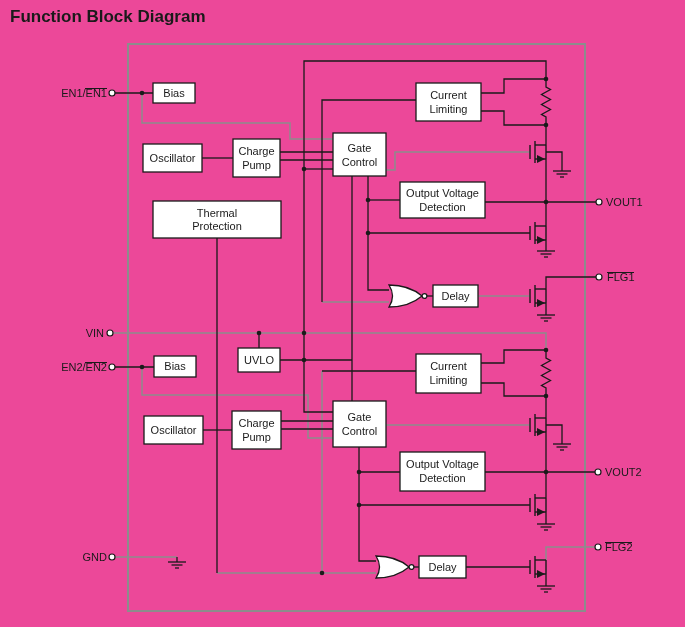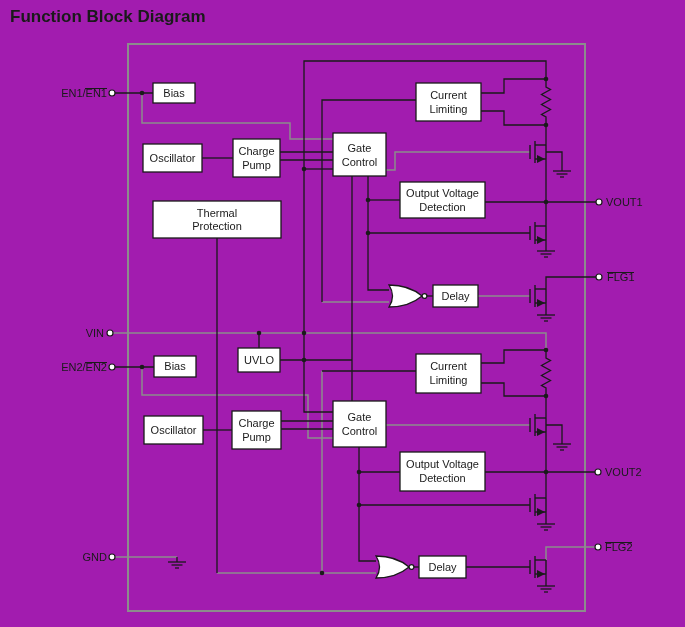--- a/index.html
+++ b/index.html
@@ -1,16 +1,16 @@
 <!DOCTYPE html>
 <html><head>
 <meta charset="utf-8">
 <style>
   html,body{margin:0;padding:0;background:#ffffff;}
-  .page{width:685px;height:627px;position:relative;background:#a21caf;font-family:"Liberation Sans",sans-serif;}
+  .page{width:685px;height:627px;position:relative;background:#ec4899;font-family:"Liberation Sans",sans-serif;}
   svg text{font-family:"Liberation Sans",sans-serif;fill:#1a1a1a;font-size:11px;}
   svg .title{font-size:17px;font-weight:bold;}
 </style>
 </head>
 <body>
 
 <div class="page">
 <svg width="685" height="627" viewBox="0 0 685 627" xmlns="http://www.w3.org/2000/svg">
 
   <defs>

